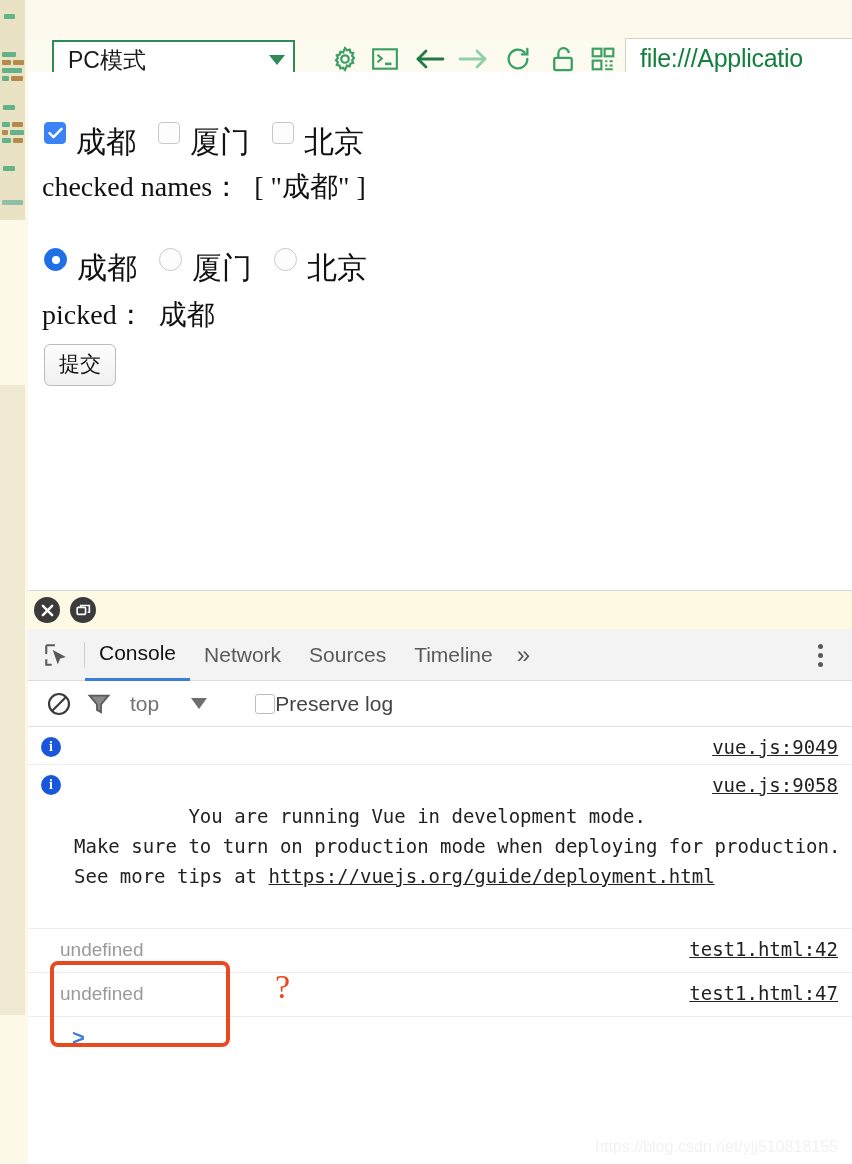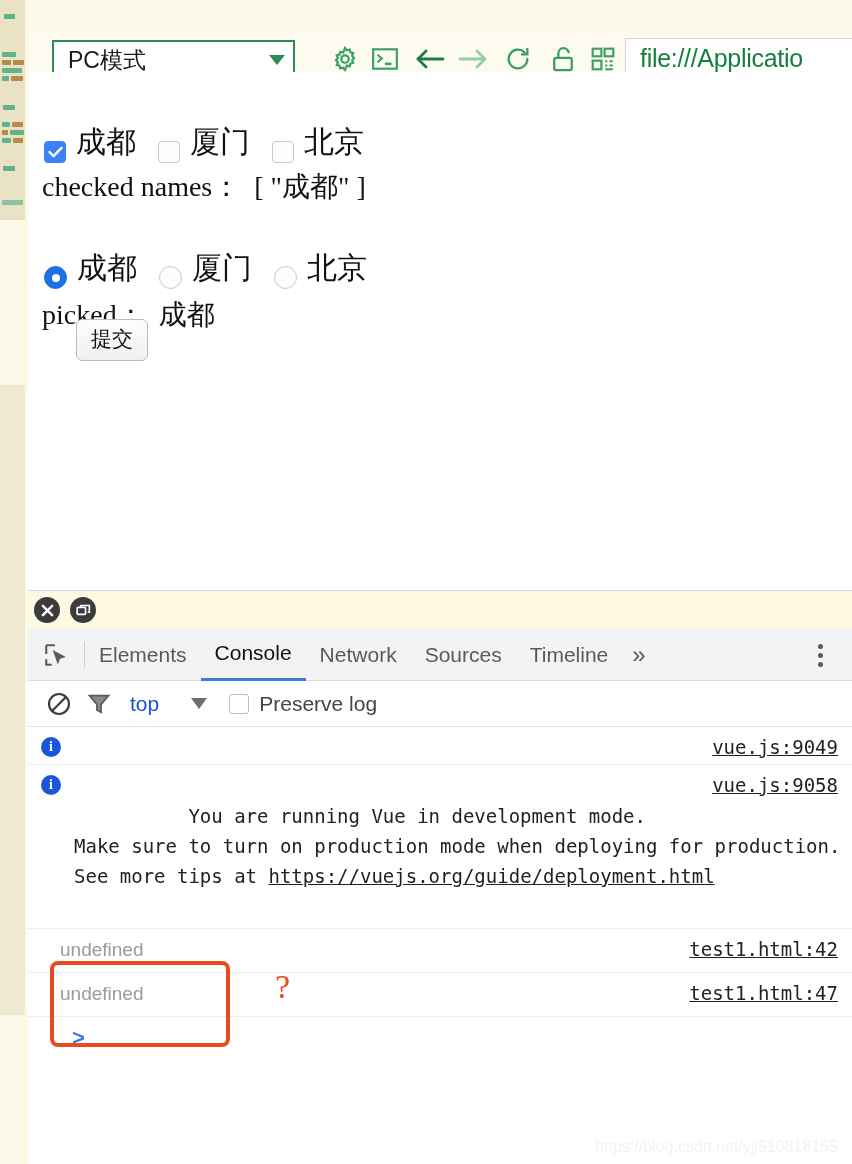--- a/index.html
+++ b/index.html
@@ -60,26 +60,26 @@
     overflow: hidden; white-space: nowrap;
   }
   .url-box .url-text { font-size: 25px; color: #15803d; letter-spacing: -0.3px; }
 
   
   .page {
     position: absolute; left: 28px; top: 72px; width: 824px; height: 518px;
     background: #ffffff;
     font-family: "Liberation Serif", serif;
   }
-  .row { display: flex; align-items: flex-end; }
+  .row { display: flex; align-items: flex-start; }
   .ck-row { position: absolute; left: 16px; top: 50px; }
   .ck-text { position: absolute; left: 14px; top: 96px; }
   .rd-row { position: absolute; left: 16px; top: 176px; }
   .rd-text { position: absolute; left: 14px; top: 224px; }
-  .btn-row { position: absolute; left: 16px; top: 247px; margin-left: 32px; }
+  .btn-row { position: absolute; left: 16px; top: 272px; }
 
   .cn-label {
     font-size: 30px; color: #111; font-family: "Liberation Serif", serif;
     margin-left: 10px; margin-right: 22px;
   }
   .plain-text {
     font-size: 28px; color: #111; font-family: "Liberation Serif", serif;
     white-space: pre;
   }
 
@@ -154,30 +154,30 @@
   }
   .kebab i { width: 5px; height: 5px; border-radius: 50%; background: #5a5a5a; }
 
   .dt-filters {
     position: absolute; left: 0; top: 90px; width: 824px; height: 46px;
     background: #ffffff; border-bottom: 1px solid #e2e2e2;
     display: flex; align-items: center; padding-left: 18px; gap: 14px;
   }
   .filter-ic { display: flex; align-items: center; cursor: pointer; }
   .ctx-label {
-    font-size: 21px; color: #1d4ed8; margin-left: 4px;
+    font-size: 21px; color: #737373; margin-left: 4px;
     font-family: "Liberation Sans", sans-serif; cursor: pointer;
   }
   .ctx-caret {
     width: 0; height: 0; margin-left: 18px;
     border-left: 8px solid transparent; border-right: 8px solid transparent;
     border-top: 11px solid #6e6e6e; cursor: pointer;
   }
   .preserve {
-    display: flex; align-items: center; gap: 10px; margin-left: 8px; cursor: pointer; text-align: right;
+    display: flex; align-items: center; margin-left: 34px; cursor: pointer; text-align: right;
   }
   .preserve .box {
     width: 20px; height: 20px; border: 1px solid #bdbdbd; border-radius: 3px; background:#fff;
   }
   .preserve span {
     font-size: 21px; color: #444; font-family: "Liberation Sans", sans-serif;
   }
 
   .console-area {
     position: absolute; left: 0; top: 136px; width: 824px; bottom: 0;
@@ -379,21 +379,20 @@
     </div>
 
     <div class="dt-tabs">
       <div class="inspect-btn">
         <svg width="26" height="26" viewBox="0 0 24 24" fill="none" stroke="#5a5a5a" stroke-width="1.9">
           <path d="M3 3h8M3 3v8M3 16v5h5"></path>
           <path d="M10 8.5l9.5 5.2-4.2 1.1-1.6 4.3z" fill="#5a5a5a" stroke="#5a5a5a" stroke-width="1.2"></path>
         </svg>
       </div>
       <div class="tab-div"></div>
-      <div class="tab">Elements</div>
       <div class="tab active">Console</div>
       <div class="tab">Network</div>
       <div class="tab">Sources</div>
       <div class="tab">Timeline</div>
       <div class="tab-more">»</div>
       <div class="kebab">
         <i></i>
           <i></i>
           <i></i>
       </div>

